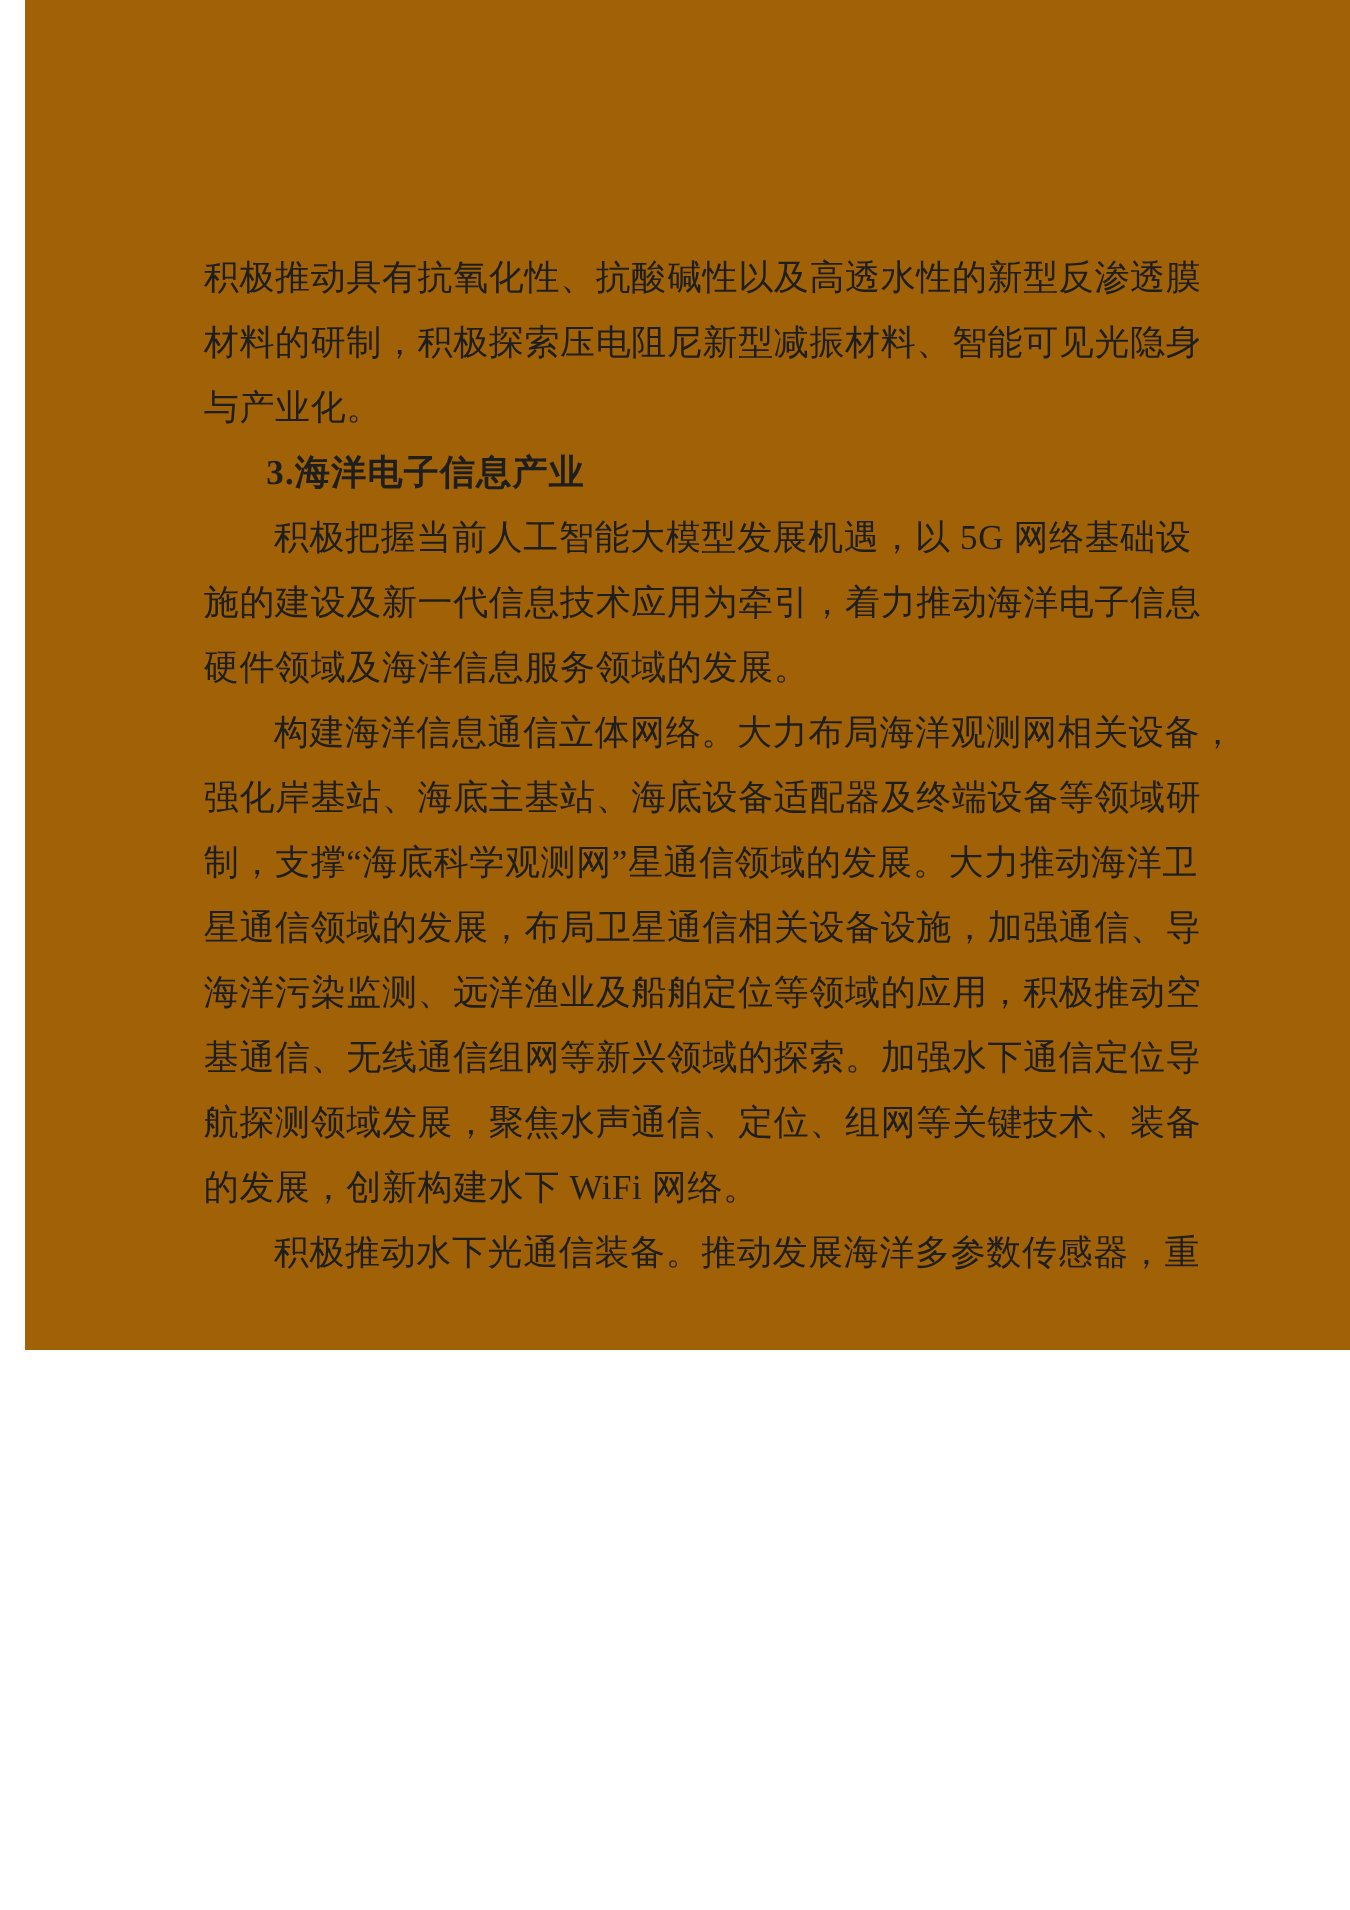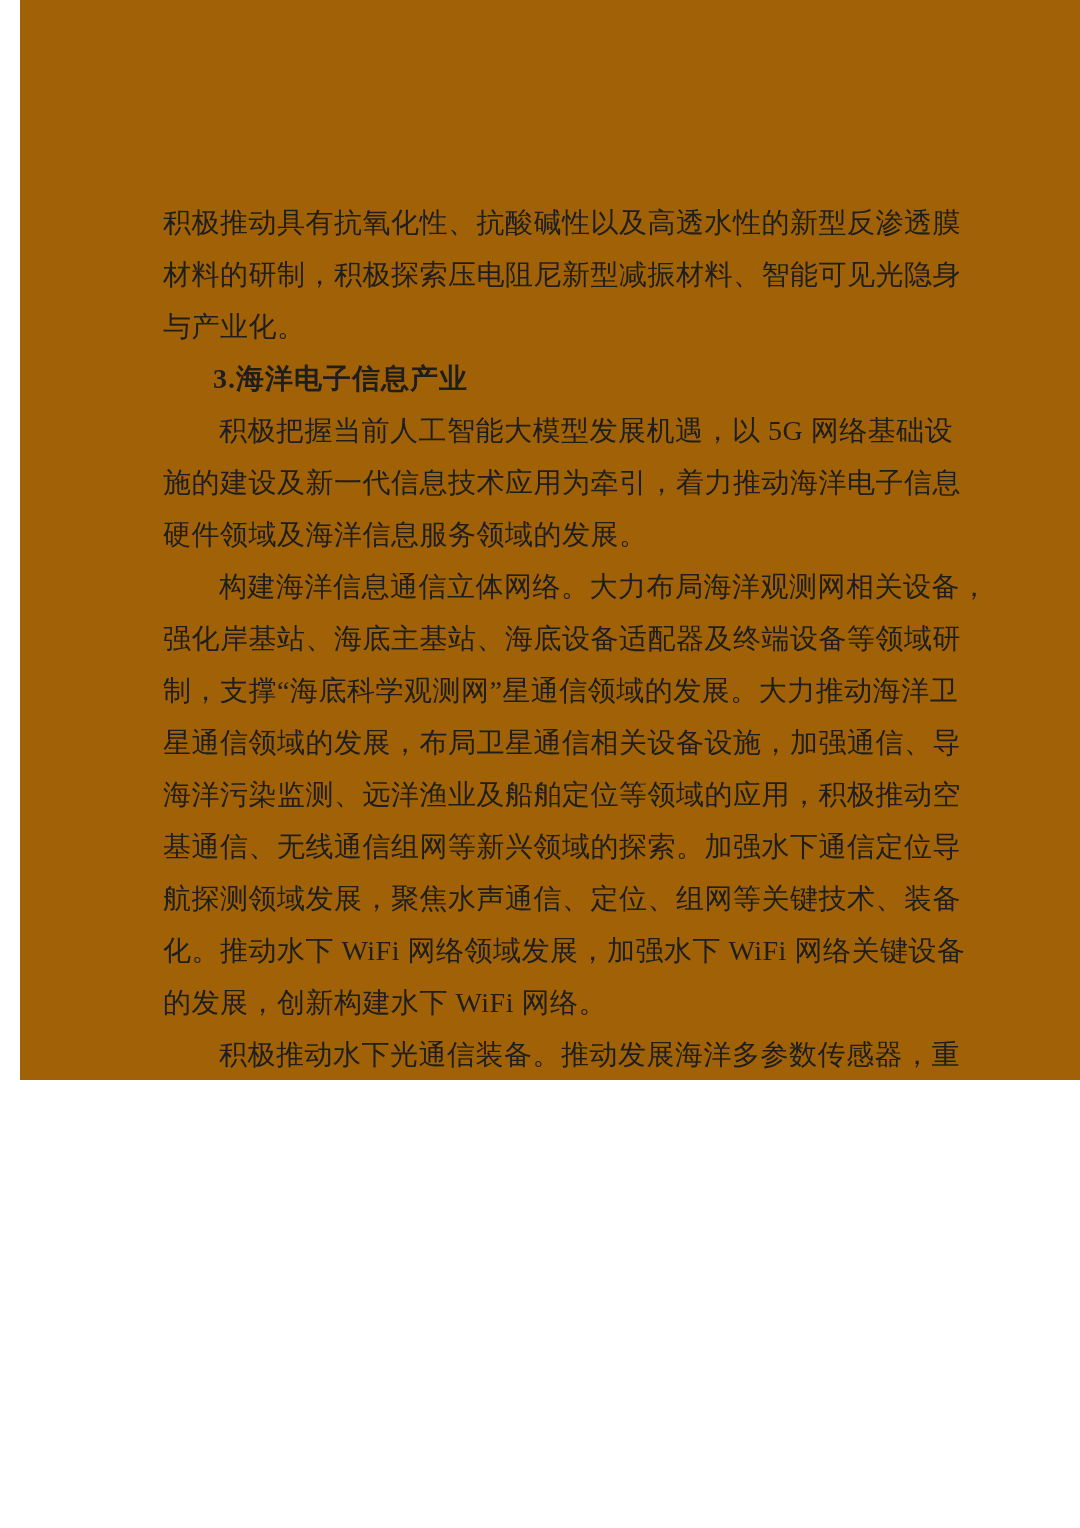--- a/index.html
+++ b/index.html
@@ -68,21 +68,20 @@
     <div class="line">施的建设及新一代信息技术应用为牵引，着力推动海洋电子信息</div>
     <div class="line">硬件领域及海洋信息服务领域的发展。</div>
 
     <div class="line indent"><span class="bold-lead">构建海洋信息通信立体网络</span><span>。大力布局海洋观测网相关设备，</span></div>
     <div class="line">强化岸基站、海底主基站、海底设备适配器及终端设备等领域研</div>
     <div class="line">制，支撑“海底科学观测网”星通信领域的发展。大力推动海洋卫</div>
     <div class="line">星通信领域的发展，布局卫星通信相关设备设施，加强通信、导</div>
     <div class="line">海洋污染监测、远洋渔业及船舶定位等领域的应用，积极推动空</div>
     <div class="line">基通信、无线通信组网等新兴领域的探索。加强水下通信定位导</div>
     <div class="line">航探测领域发展，聚焦水声通信、定位、组网等关键技术、装备</div>
-    <div class="line">化。推动水下 WiFi 网络领域发展，加强水下 WiFi 网络关键设备</div>
     <div class="line">的发展，创新构建水下 WiFi 网络。</div>
 
     <div class="line indent"><span class="bold-lead">积极推动水下光通信装备</span><span>。推动发展海洋多参数传感器，重</span></div>
 
   </div>
 
   <div class="footer">—25—</div>
 </div>
 
 </body></html>

